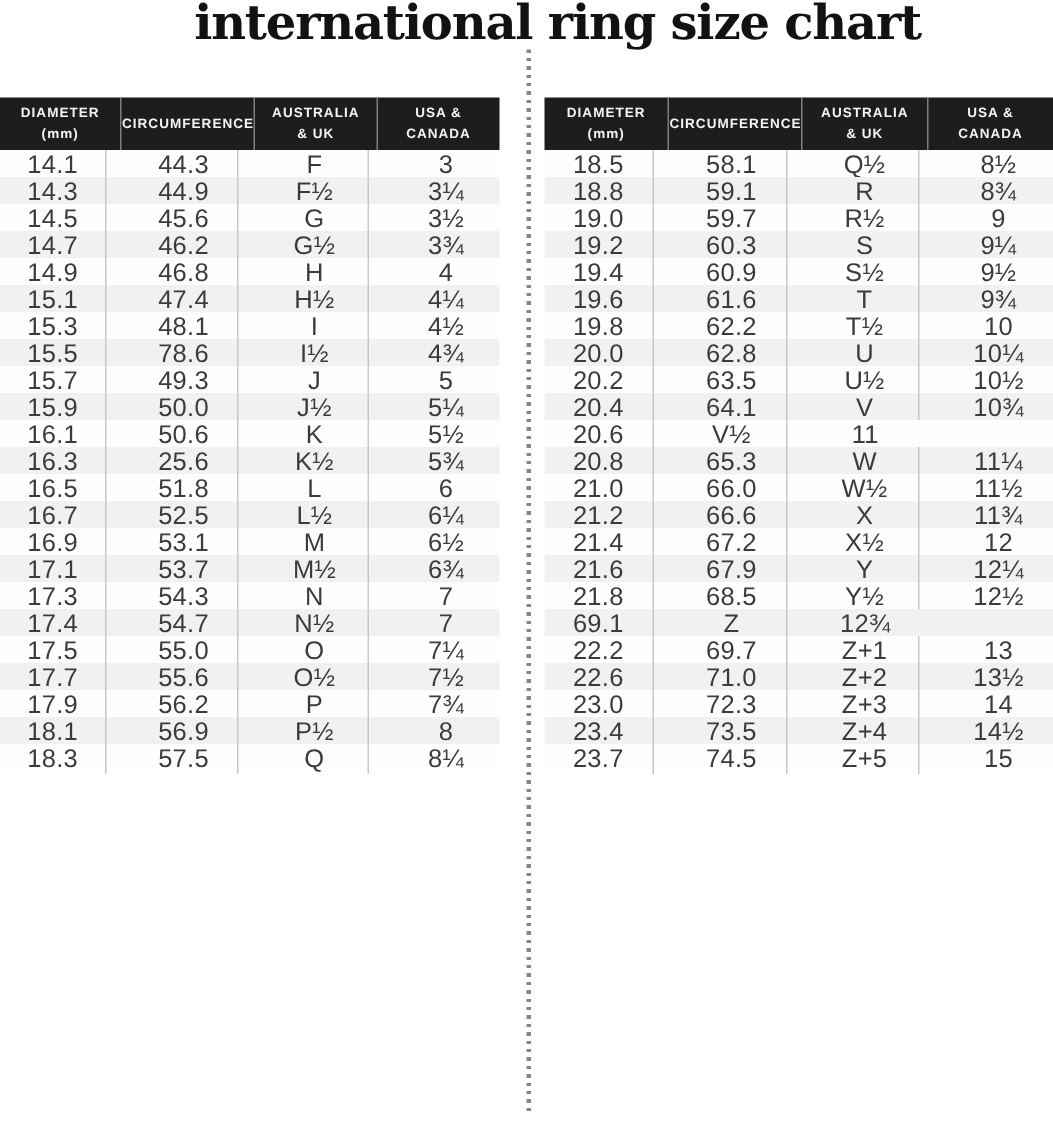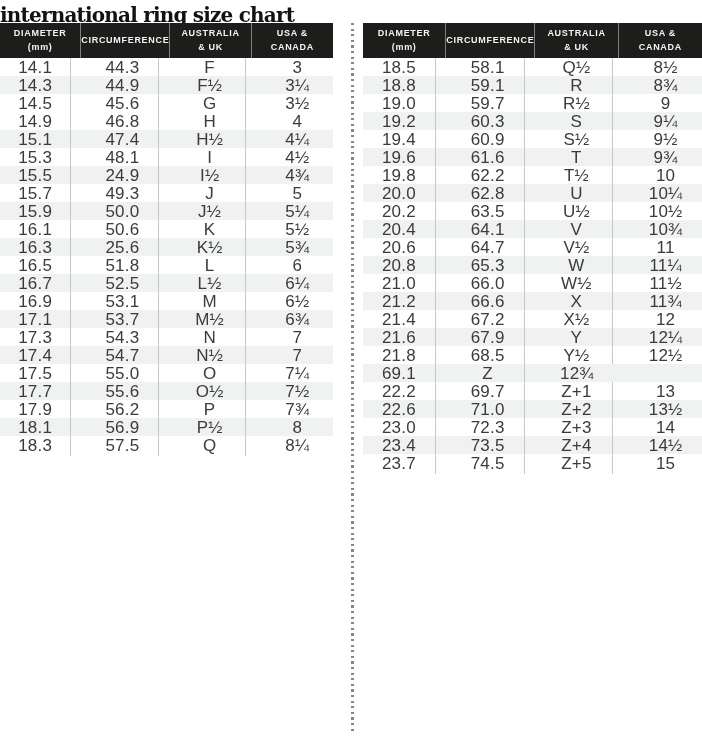--- a/index.html
+++ b/index.html
@@ -12,39 +12,40 @@
     font-family: "Liberation Sans", sans-serif;
   }
   .page {
     width: 702px;
     height: 747px;
     position: relative;
   }
   .title {
     margin: 0;
     width: 614px;
-    height: 23px;
-    text-align: left;
+    height: 33px;
+    text-align: right;
     font-family: "DejaVu Serif", serif;
     font-weight: 700;
-    font-size: 20px;
+    font-size: 32px;
     line-height: 31px;
     letter-spacing: -0.8px;
     color: #121212;
     white-space: nowrap;
   }
   .tables {
     display: flex;
     width: 702px;
     height: 714px;
     align-items: stretch;
   }
   .ring-table {
     display: flex;
     flex-direction: column;
+    margin-top: 32px;
   }
   .ring-table.left  { width: 333px; }
   .ring-table.right { width: 339px; }
   .divider-gap {
     width: 30px;
     position: relative;
   }
   .dotted-line {
     position: absolute;
     left: 18px;
@@ -123,41 +124,47 @@
           <div class="td">44.9</div>
           <div class="td">F½</div>
           <div class="td">3¼</div>
         </div>
         <div class="tr">
           <div class="td">14.5</div>
           <div class="td">45.6</div>
           <div class="td">G</div>
           <div class="td">3½</div>
         </div>
+        <div class="tr alt">
+          <div class="td">14.7</div>
+          <div class="td">46.2</div>
+          <div class="td">G½</div>
+          <div class="td">3¾</div>
+        </div>
         <div class="tr">
           <div class="td">14.9</div>
           <div class="td">46.8</div>
           <div class="td">H</div>
           <div class="td">4</div>
         </div>
         <div class="tr alt">
           <div class="td">15.1</div>
           <div class="td">47.4</div>
           <div class="td">H½</div>
           <div class="td">4¼</div>
         </div>
         <div class="tr">
           <div class="td">15.3</div>
           <div class="td">48.1</div>
           <div class="td">I</div>
           <div class="td">4½</div>
         </div>
         <div class="tr alt">
           <div class="td">15.5</div>
-          <div class="td">24.9</div>
+          <div class="td">78.6</div>
           <div class="td">I½</div>
           <div class="td">4¾</div>
         </div>
         <div class="tr">
           <div class="td">15.7</div>
           <div class="td">49.3</div>
           <div class="td">J</div>
           <div class="td">5</div>
         </div>
         <div class="tr alt">
@@ -313,21 +320,20 @@
           <div class="td">10½</div>
         </div>
         <div class="tr alt">
           <div class="td">20.4</div>
           <div class="td">64.1</div>
           <div class="td">V</div>
           <div class="td">10¾</div>
         </div>
         <div class="tr">
           <div class="td">20.6</div>
-          <div class="td">64.7</div>
           <div class="td">V½</div>
           <div class="td">11</div>
         </div>
         <div class="tr alt">
           <div class="td">20.8</div>
           <div class="td">65.3</div>
           <div class="td">W</div>
           <div class="td">11¼</div>
         </div>
         <div class="tr">

